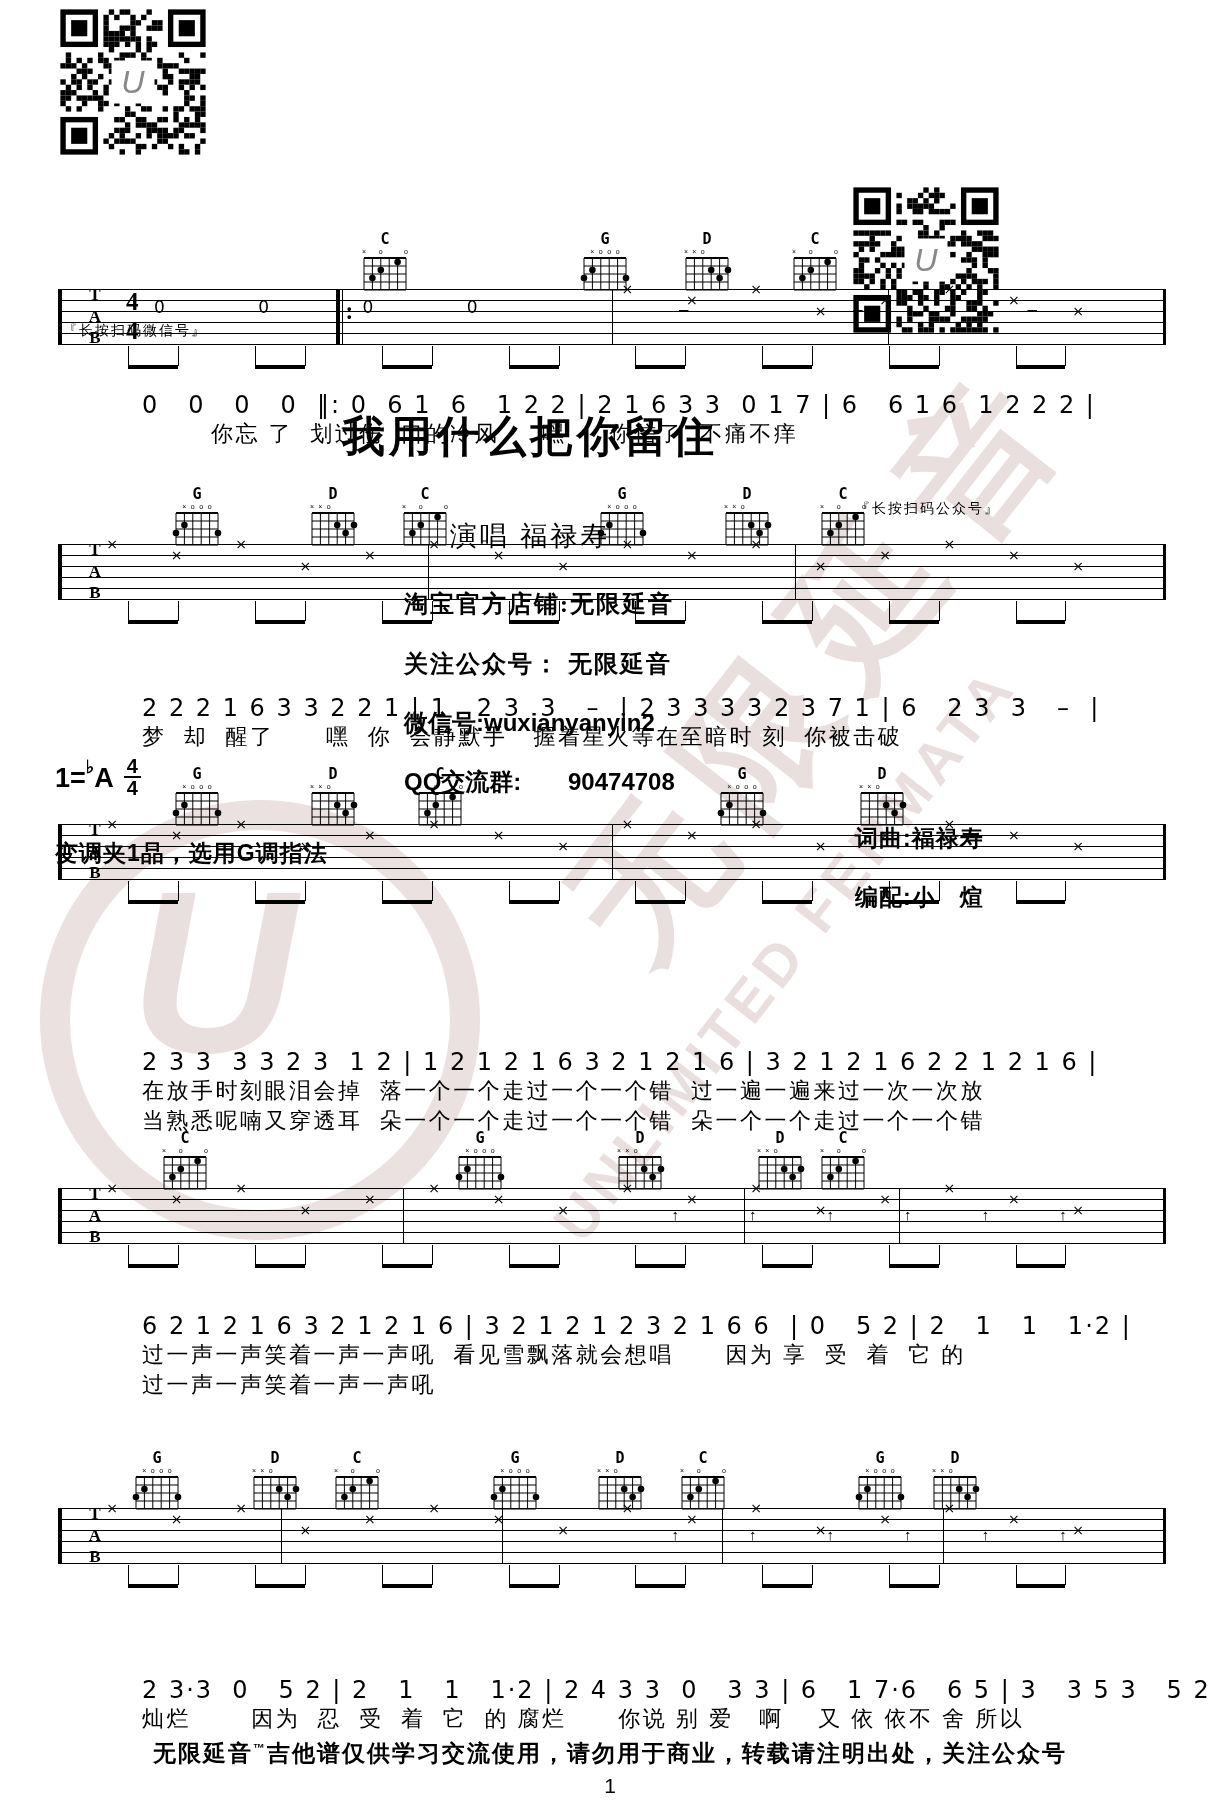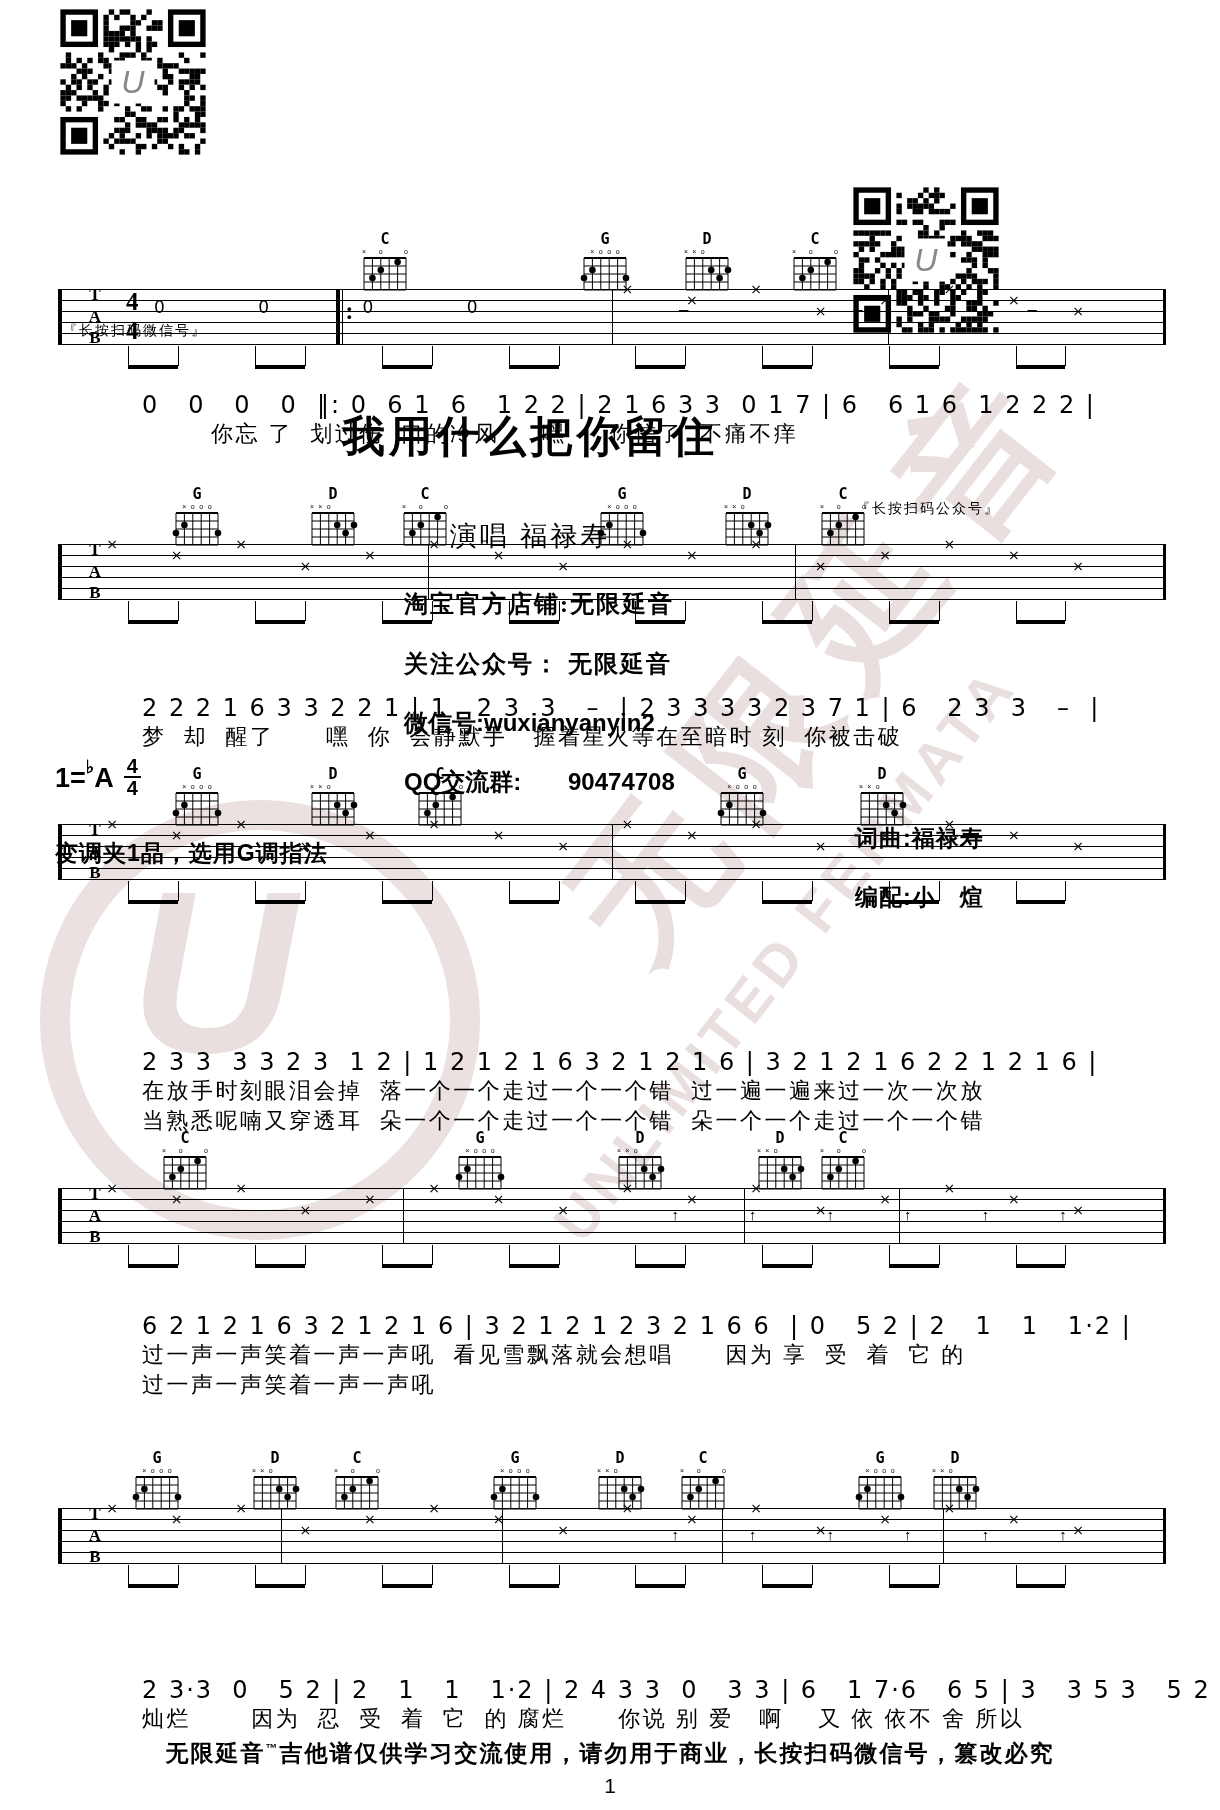--- a/index.html
+++ b/index.html
@@ -1374,17 +1374,17 @@
         <div class="arrow" style="left: 842.08px; top: 18px;">↑</div>
         <div class="arrow" style="left: 919.64px; top: 18px;">↑</div>
         <div class="arrow" style="left: 997.2px; top: 18px;">↑</div>
       </div>
     <div class="melody" style="margin-top:112px;">2 3·3  0   5 2 | 2   1   1   1·2 | 2 4 3 3  0   3 3 | 6   1 7·6   6 5 | 3   3 5 3   5 2 |</div>
     <div class="lyr">灿烂       因为  忍  受  着  它  的 腐烂      你说 别 爱   啊    又 依 依不 舍 所以</div>
   </div>
 
   
   <div class="footer z" style="top:1738px;">
-    <span>无限延音</span><sup style="font-size:12px;">™</sup><span>吉他谱仅供学习交流使用，请勿用于商业，长按扫码微信号，篡改必究</span>
+    <span>无限延音</span><sup style="font-size:12px;">™</sup><span>吉他谱仅供学习交流使用，请勿用于商业，转载请注明出处，关注公众号</span>
   </div>
   <div class="pagenum z" style="top:1774px;">1</div>
 
 </div>
 
 </body></html>

